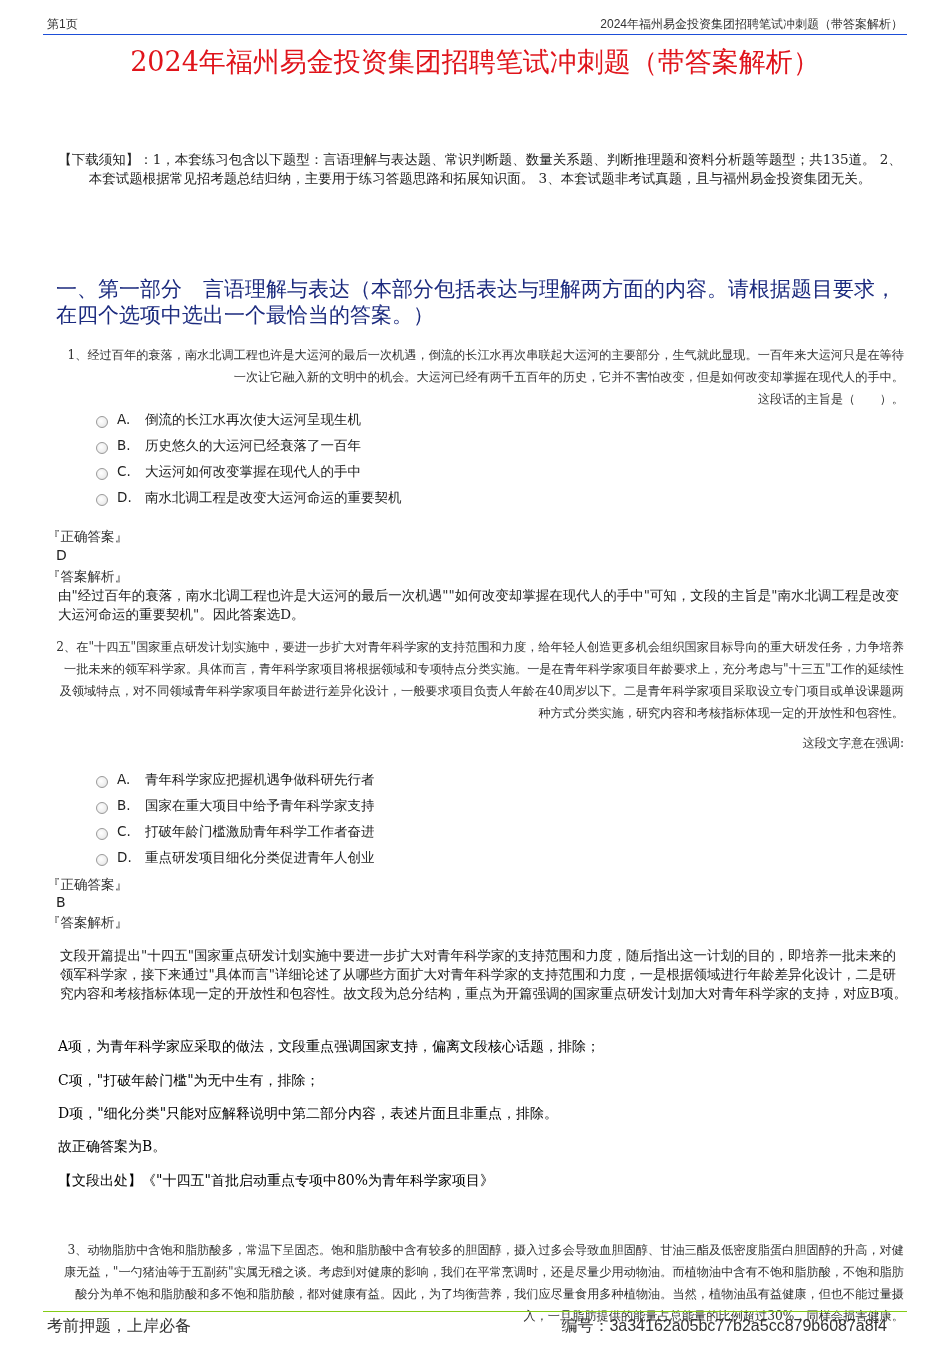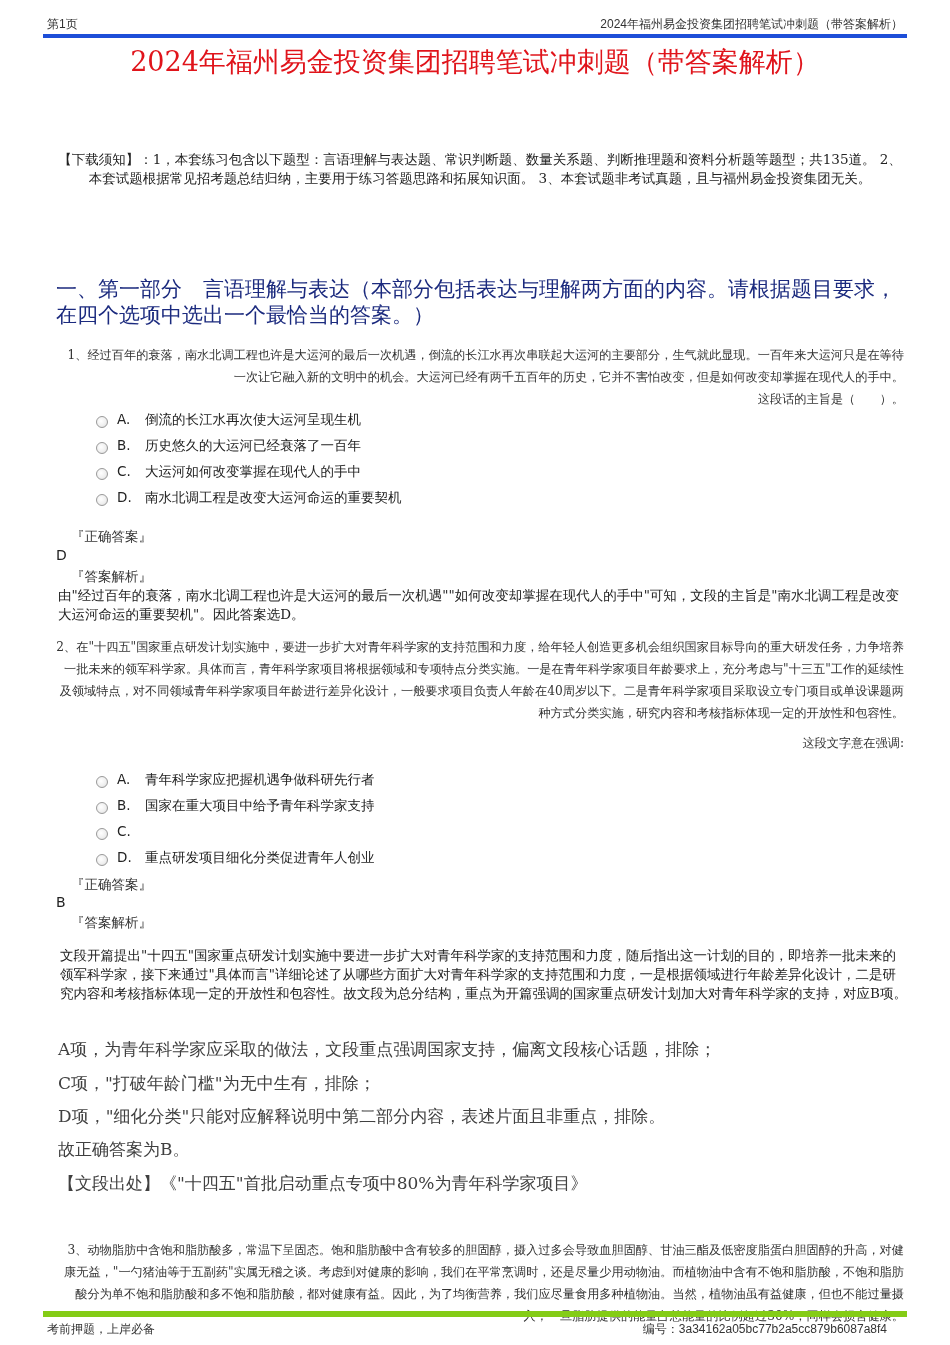--- a/index.html
+++ b/index.html
@@ -1,40 +1,40 @@
 <!DOCTYPE html>
 <html><head>
 <meta charset="utf-8">
 <style>
   html, body { margin: 0; padding: 0; background: #ffffff; }
   body { width: 950px; height: 1345px; position: relative; overflow: hidden;
          font-family: "DejaVu Serif", "Liberation Serif", serif; color: #222; }
   .hdr { position: absolute; left: 43px; right: 43px; top: 14px; height: 20px;
-         border-bottom: 4px solid #1d4ed8; font-size: 12px; color: #333;
+         border-bottom: 1px solid #1d4ed8; font-size: 12px; color: #333;
          font-family: "Liberation Sans", sans-serif; }
   .hdr .l { position: absolute; left: 4px; top: 2px; }
   .hdr .r { position: absolute; right: 4px; top: 2px; }
   .title { position: absolute; left: 0; right: 0; top: 44px; text-align: center;
            color: #e0141b; font-size: 27px; font-family: "DejaVu Serif", serif; letter-spacing: 0px; }
   .notice { position: absolute; left: 56px; width: 848px; top: 150px; font-size: 13.5px; line-height: 19px; color: #222; text-align: center; }
   .section { position: absolute; left: 56px; width: 848px; top: 276px; font-size: 21px; line-height: 26px; color: #1b2a7e; }
   .q { position: absolute; left: 56px; width: 848px; font-size: 12.2px; line-height: 22px; color: #333; text-align: right; }
   .indent { padding-left: 24px; }
   .opts { position: absolute; left: 96px; font-family: "DejaVu Sans", sans-serif; font-size: 13.5px; color: #222; }
   .opt { height: 26px; line-height: 26px; display: flex; align-items: center; white-space: nowrap; }
   .radio { width: 10px; height: 10px; border-radius: 50%; border: 1px solid #999;
            background: radial-gradient(circle at 40% 40%, #fff 0%, #eee 60%, #ccc 100%);
            margin-right: 9px; margin-top: 6px; flex: none; }
   .letter { width: 28px; display: inline-block; }
-  .ans-label { position: absolute; left: 71px; font-size: 13.5px; color: #333; font-family: "DejaVu Sans", sans-serif; }
+  .ans-label { position: absolute; left: 47px; font-size: 13.5px; color: #333; font-family: "DejaVu Sans", sans-serif; }
   .ans-val { position: absolute; left: 56px; font-size: 14px; color: #222; font-family: "DejaVu Sans", sans-serif; }
   .exp { position: absolute; left: 60px; width: 848px; font-size: 13.5px; line-height: 19px; color: #222; }
-  .para { position: absolute; left: 58px; width: 848px; font-size: 17px; color: #404040; }
+  .para { position: absolute; left: 58px; width: 848px; font-size: 14px; color: #000000; }
   .ftr { position: absolute; left: 43px; right: 43px; top: 1311px; height: 22px;
-         border-top: 6px solid #84cc16; font-size: 12px; color: #333; font-family: "Liberation Sans", sans-serif; }
+         border-top: 1px solid #84cc16; font-size: 16px; color: #333; font-family: "Liberation Sans", sans-serif; }
   .ftr .l { position: absolute; left: 4px; top: 4px; }
   .ftr .r { position: absolute; right: 20px; top: 4px; margin-left: 24px; }
 </style>
 </head>
 <body>
 
 <div class="hdr">
   <span class="l">第1页</span>
   <span class="r">2024年福州易金投资集团招聘笔试冲刺题（带答案解析）</span>
 </div>
@@ -88,20 +88,21 @@
     <span>青年科学家应把握机遇争做科研先行者</span>
   </div>
   <div class="opt">
     <span class="radio"></span>
     <span class="letter">B.</span>
     <span>国家在重大项目中给予青年科学家支持</span>
   </div>
   <div class="opt">
     <span class="radio"></span>
     <span class="letter">C.</span>
+    <span>打破年龄门槛激励青年科学工作者奋进</span>
   </div>
   <div class="opt">
     <span class="radio"></span>
     <span class="letter">D.</span>
     <span>重点研发项目细化分类促进青年人创业</span>
   </div>
 </div>
 
 <div class="ans-label" style="top:876px;">『正确答案』</div>
 <div class="ans-val" style="top:894px;">B</div>

